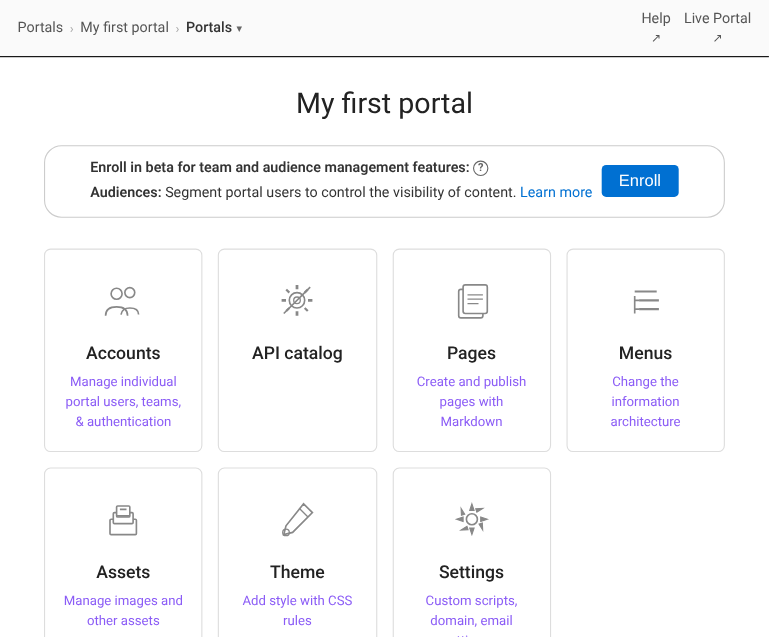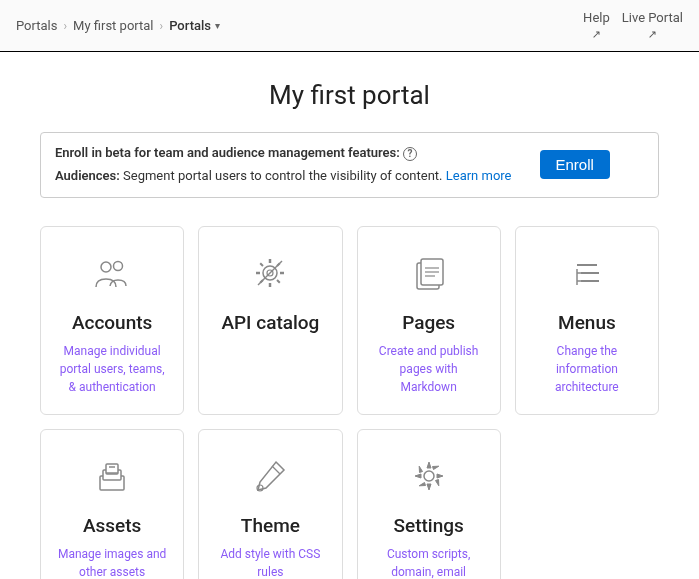--- a/index.html
+++ b/index.html
@@ -77,27 +77,27 @@
       text-align: center;
       font-size: 26px;
       font-weight: 400;
       color: #222;
       margin-bottom: 22px;
     }
 
     
     .enroll-banner {
       border: 1px solid #ccc;
-      border-radius: 4px;
+      border-radius: 16px;
       padding: 10px 14px;
       display: flex;
       align-items: flex-start;
-      justify-content: flex-start;
+      justify-content: center;
       margin-bottom: 28px;
-      gap: 28px;
+      gap: 8px;
     }
     .enroll-text {
       font-size: 13px;
       line-height: 1.6;
       color: #333;
     }
     .enroll-text-title {
       font-weight: 600;
       margin-bottom: 2px;
     }
@@ -168,21 +168,21 @@
       justify-content: center;
     }
     .card-icon svg {
       width: 44px;
       height: 44px;
       stroke: #666;
       fill: none;
       stroke-width: 1.5;
     }
     .card-title {
-      font-size: 19px;
+      font-size: 16px;
       font-weight: 500;
       color: #222;
       margin-bottom: 8px;
     }
     .card-desc {
       font-size: 12px;
       color: #8b5cf6;
       line-height: 1.5;
     }
     .card-empty {

